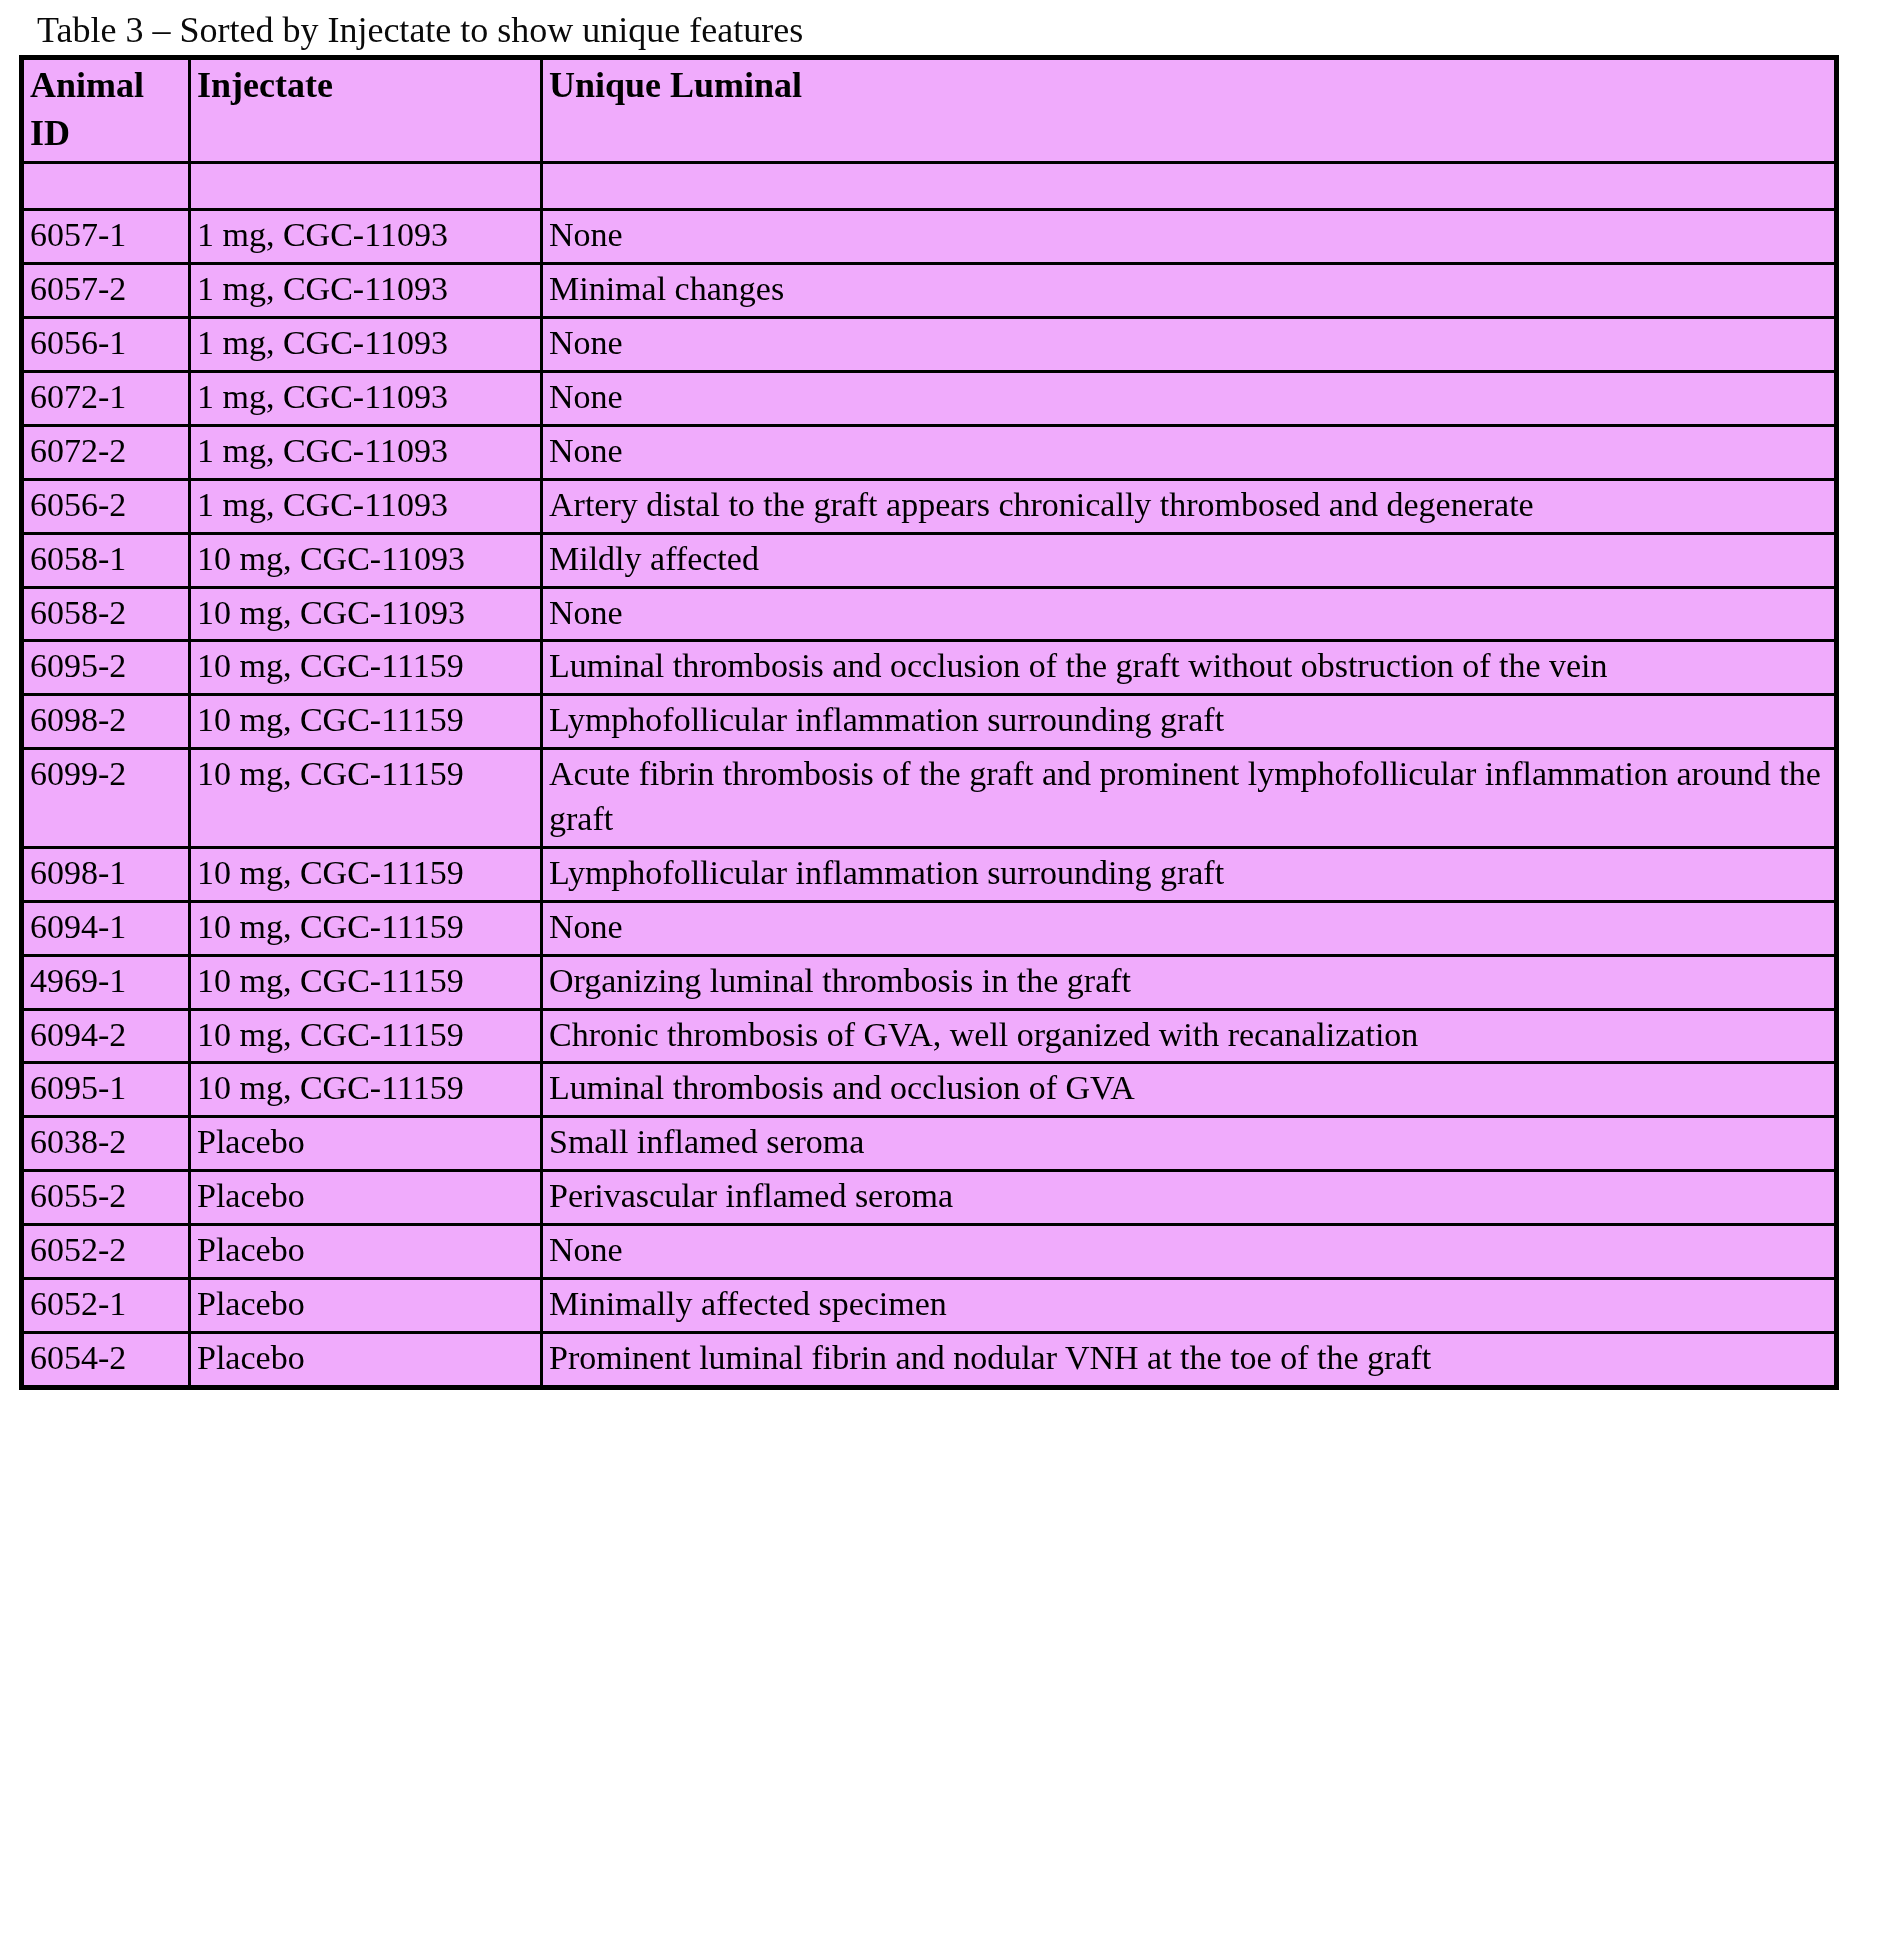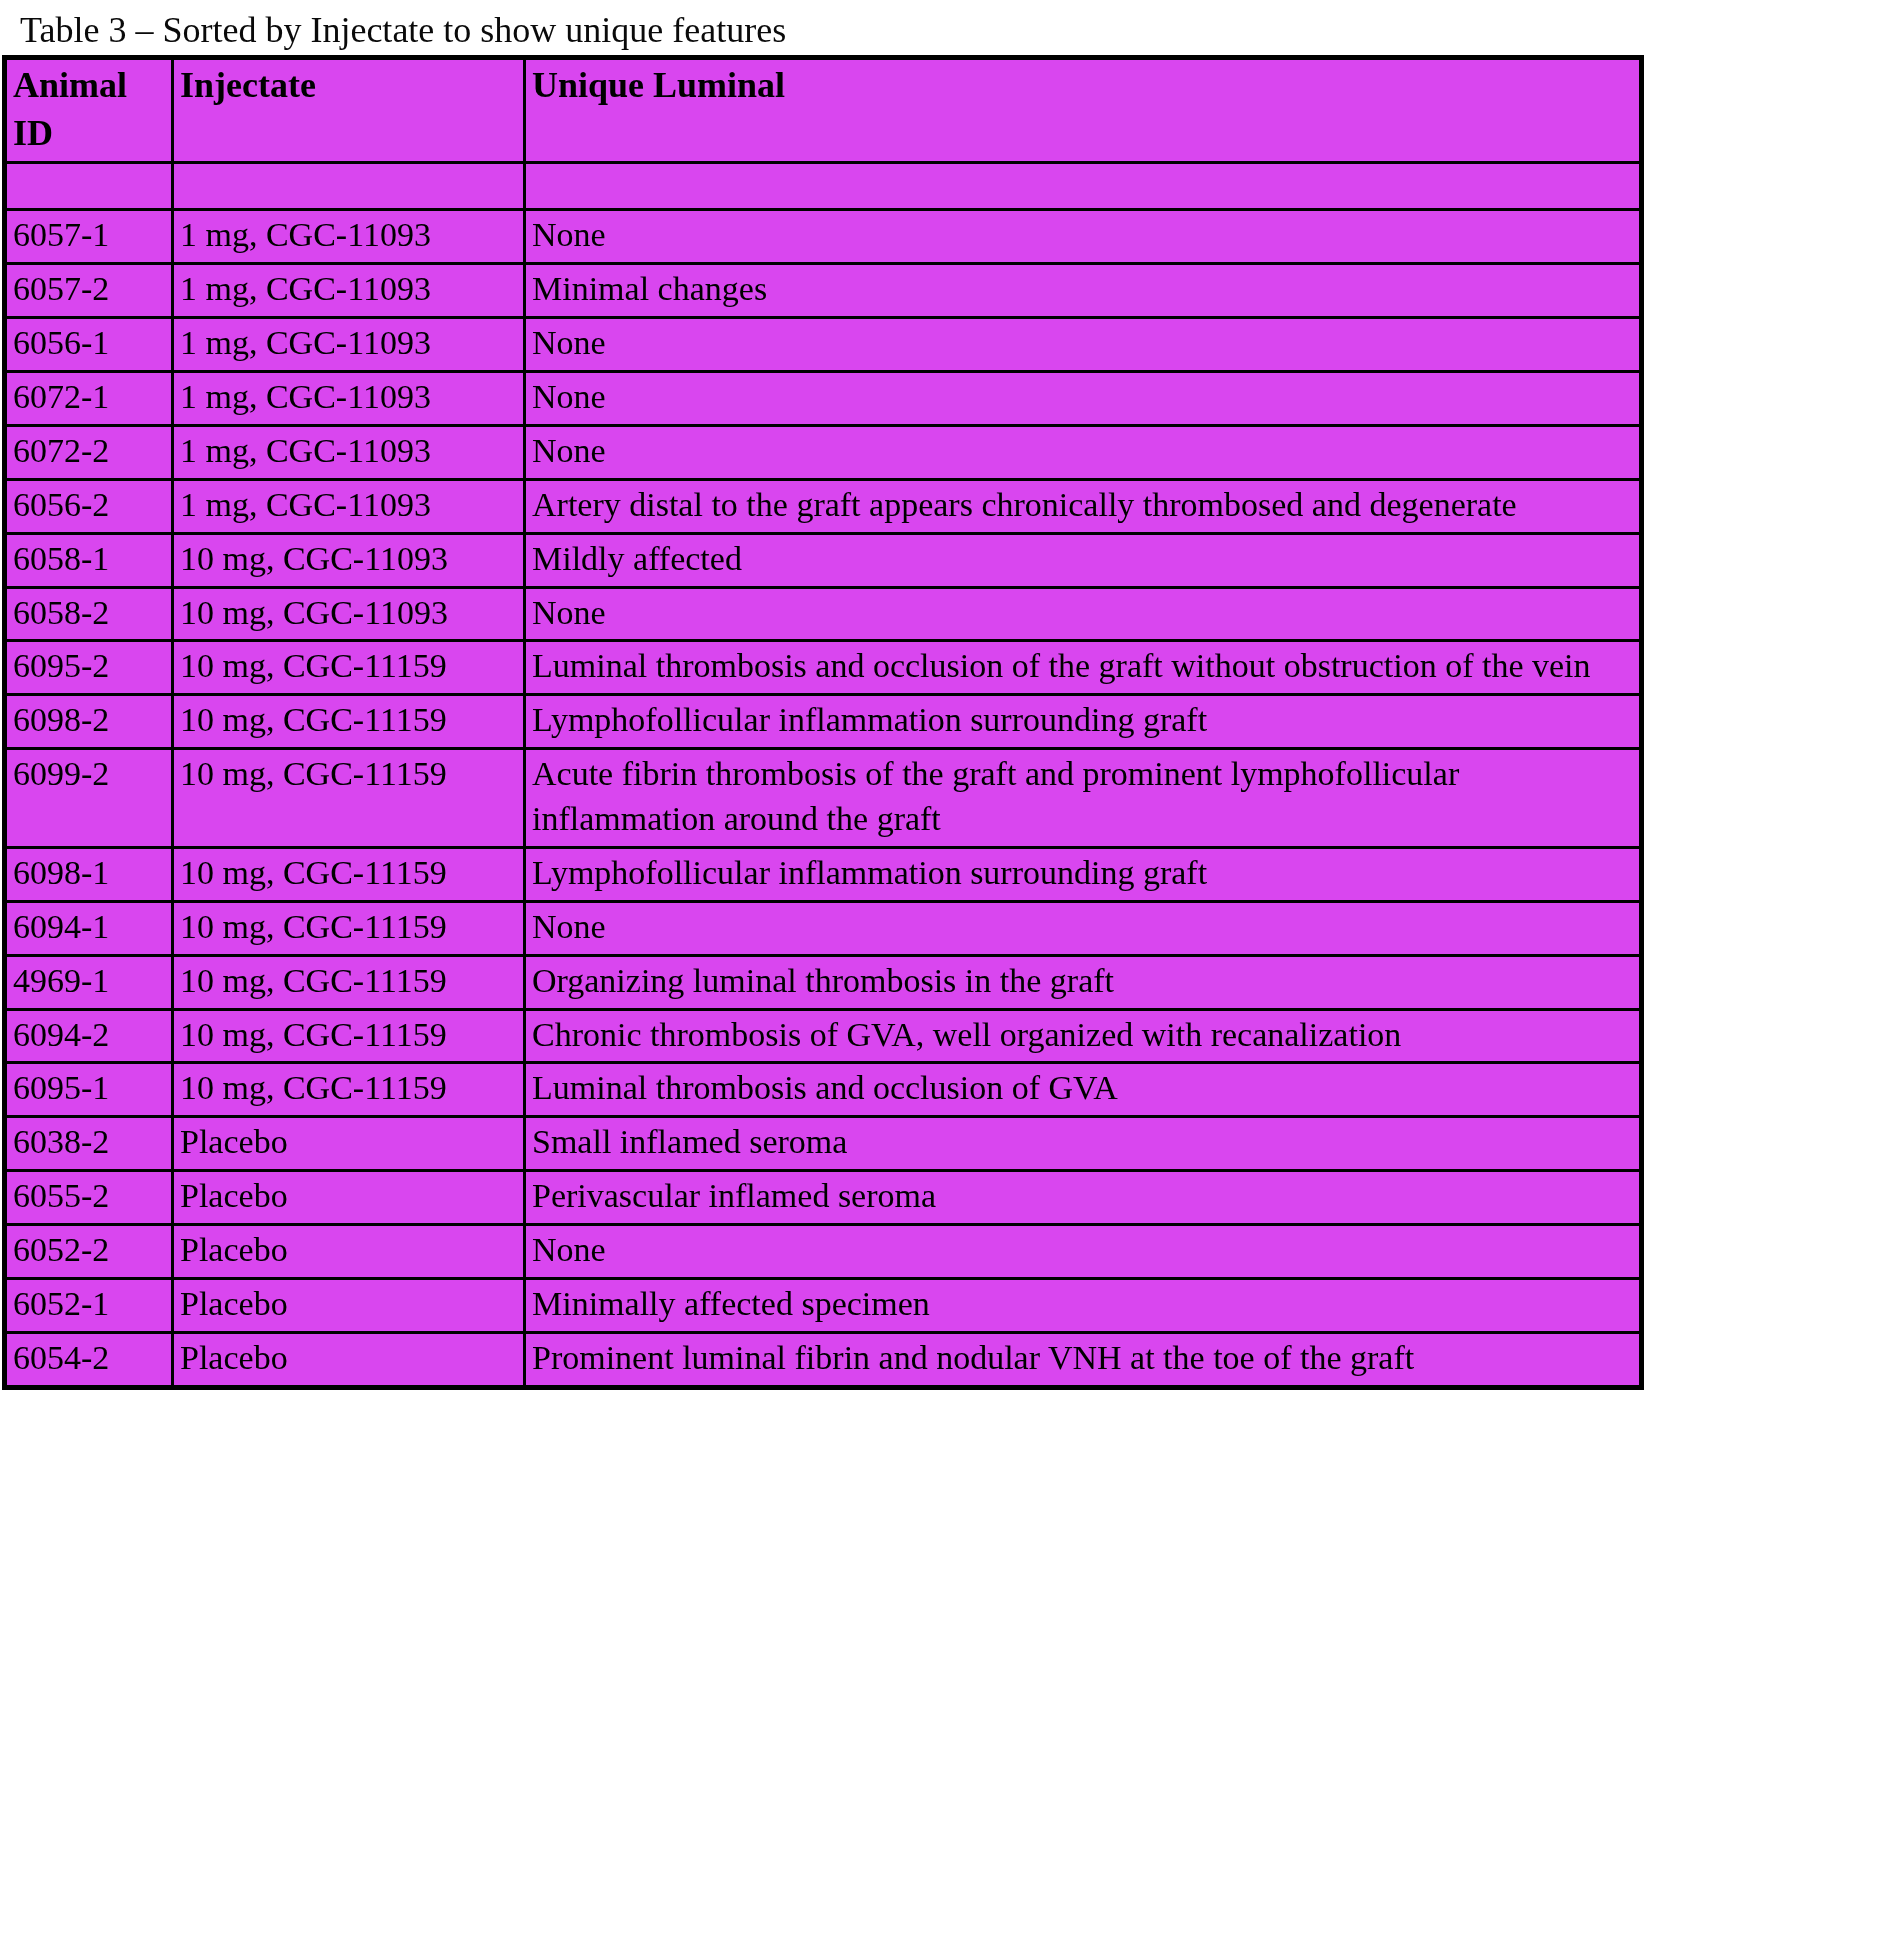--- a/index.html
+++ b/index.html
@@ -6,34 +6,34 @@
     margin: 0;
     padding: 0;
     background: #ffffff;
     color: #000000;
     font-family: "Liberation Serif", "DejaVu Serif", serif;
   }
   .page {
     width: 1887px;
     min-height: 1937px;
     box-sizing: border-box;
-    padding: 8px 14px 10px 2px;
+    padding: 8px 14px 10px 19px;
     background: #ffffff;
   }
   .caption {
     font-size: 36px;
     line-height: 1.15;
     padding: 2px 0 4px 18px;
     color: #0a0a0a;
   }
   table.doc-table {
     border-collapse: collapse;
-    width: 1642px;
+    width: 1820px;
     table-layout: fixed;
-    background: #d946ef;
+    background: #f0abfc;
   }
   table.doc-table th,
   table.doc-table td {
     border: 3px solid #000000;
     padding: 2px 8px 4px 6px;
     vertical-align: top;
     font-size: 34px;
     line-height: 1.32;
     overflow: hidden;
     word-wrap: break-word;

